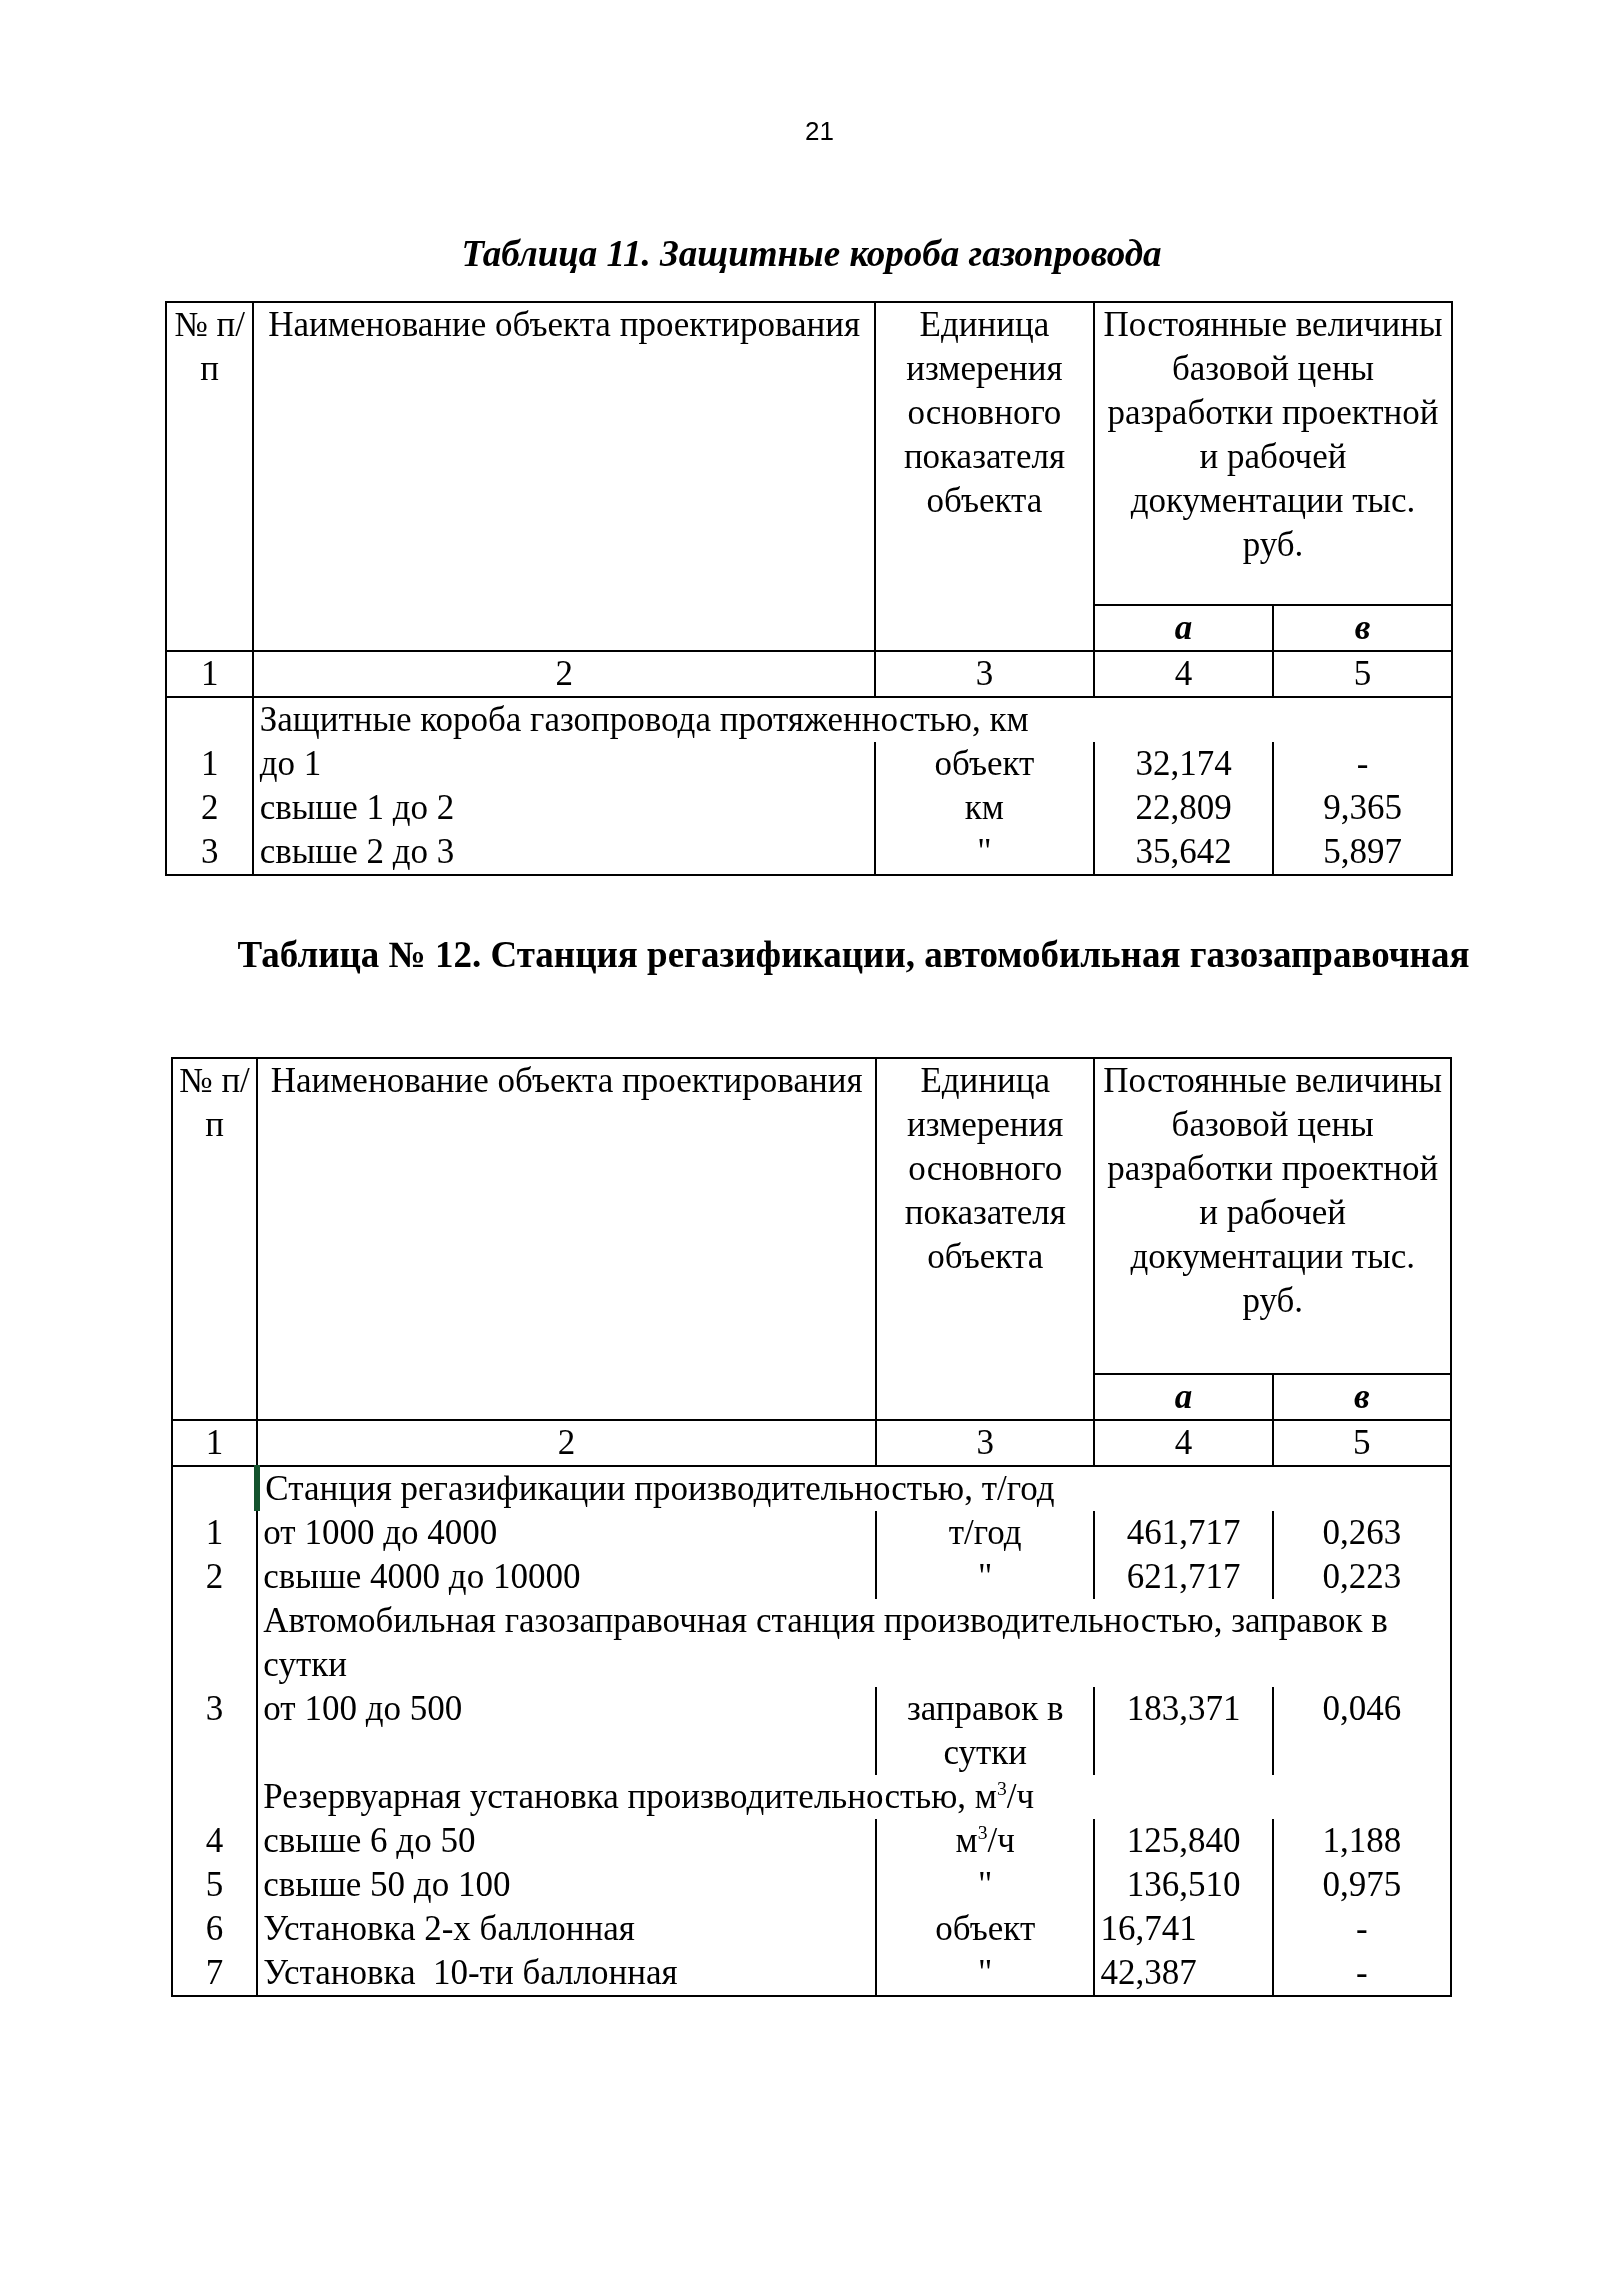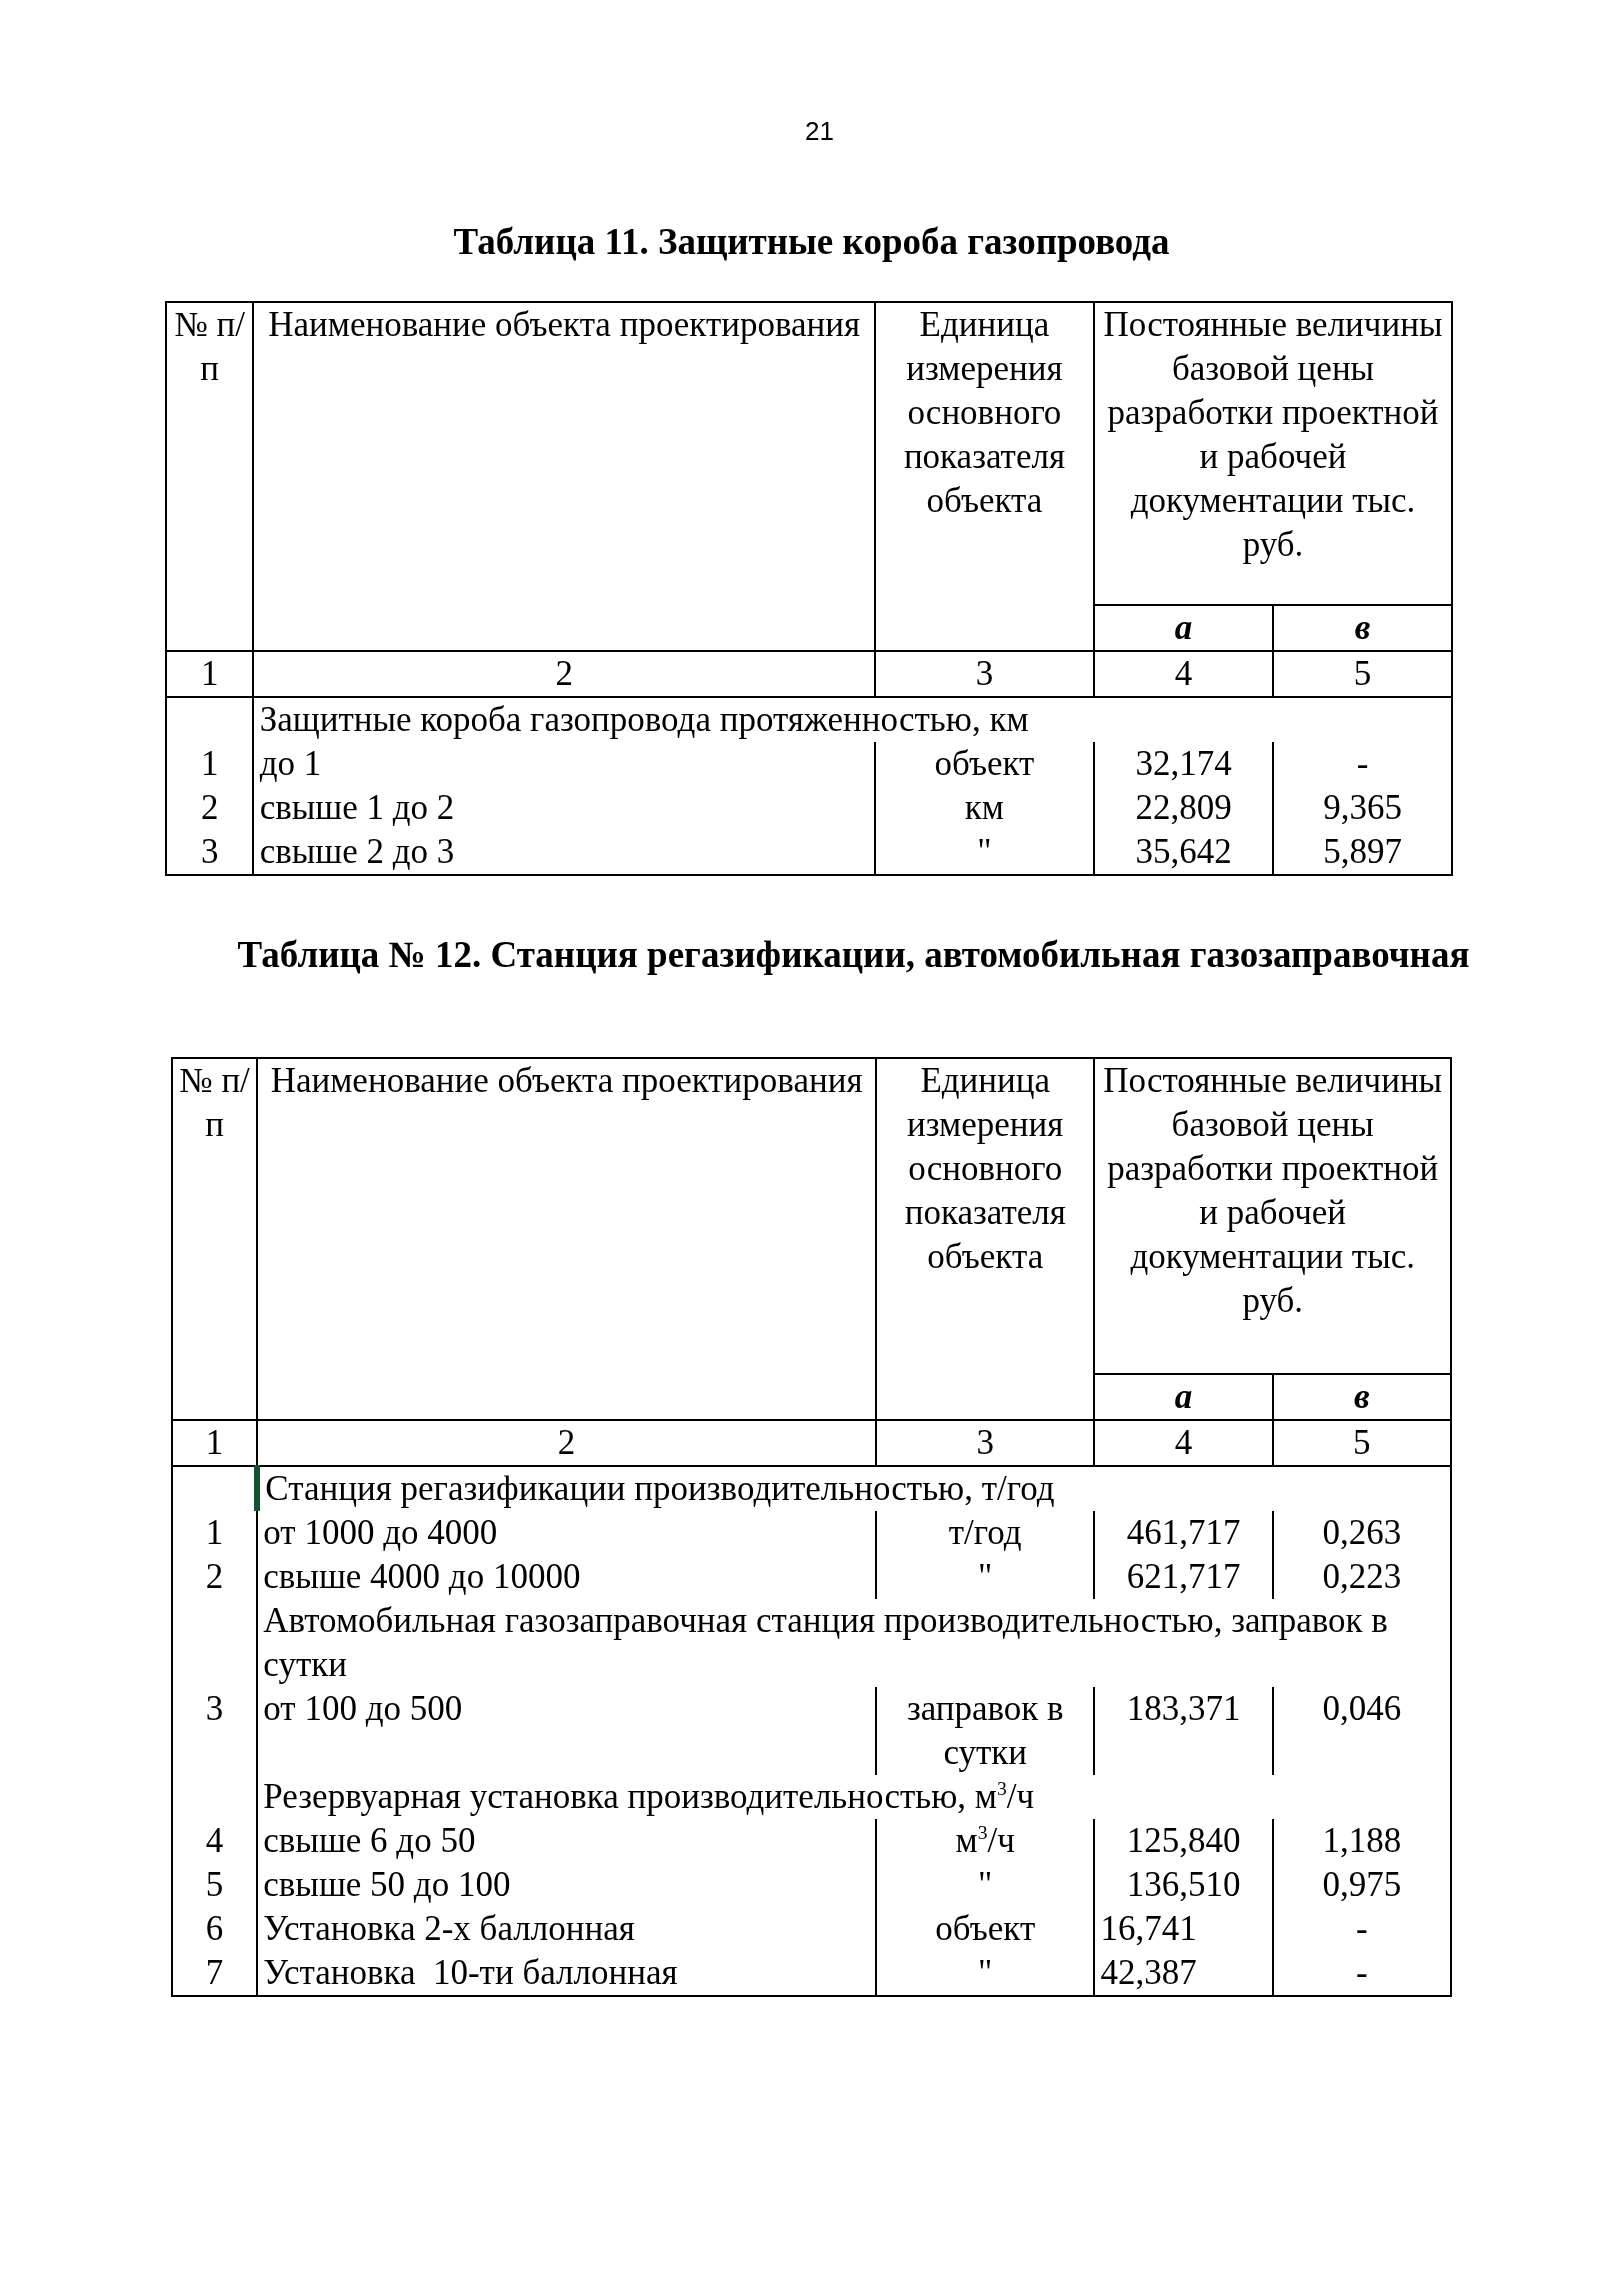--- a/index.html
+++ b/index.html
@@ -13,21 +13,21 @@
   .it { font-style:italic; font-weight:bold; }
   .body td { border-top:none; border-bottom:none; }
   .lastrow td { border-bottom:2px solid #000; }
   sup { font-size:19.6px; line-height:0; }
 </style>
 </head>
 <body>
 
 <div class="page-num">21</div>
 
-<div class="title" style="top:216px;">Таблица 11. Защитные короба газопровода</div>
+<div class="title" style="top:228px;font-style:italic;">Таблица 11. Защитные короба газопровода</div>
 
 <table style="left:165px; top:301px; width:1288px;">
   <colgroup>
     <col style="width:87px">
       <col style="width:618px">
       <col style="width:218px">
       <col style="width:178px">
       <col style="width:178px">
   </colgroup>
   <tbody>

